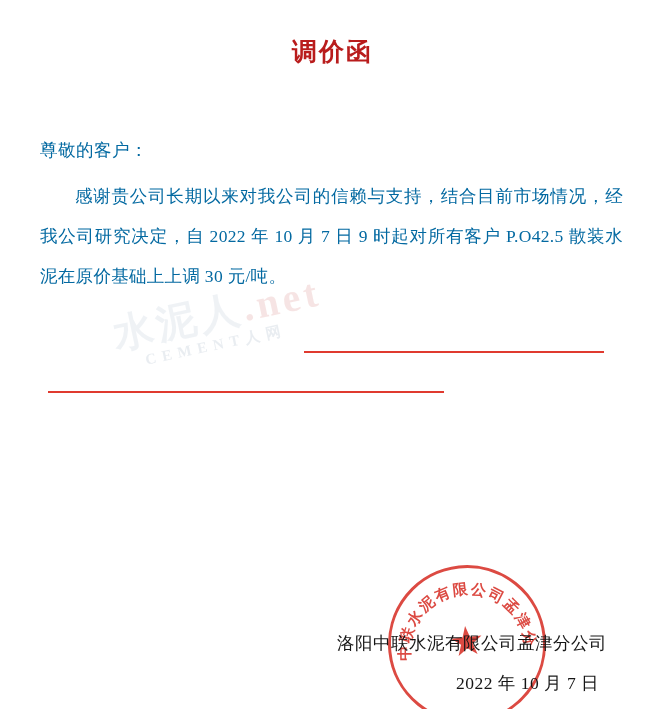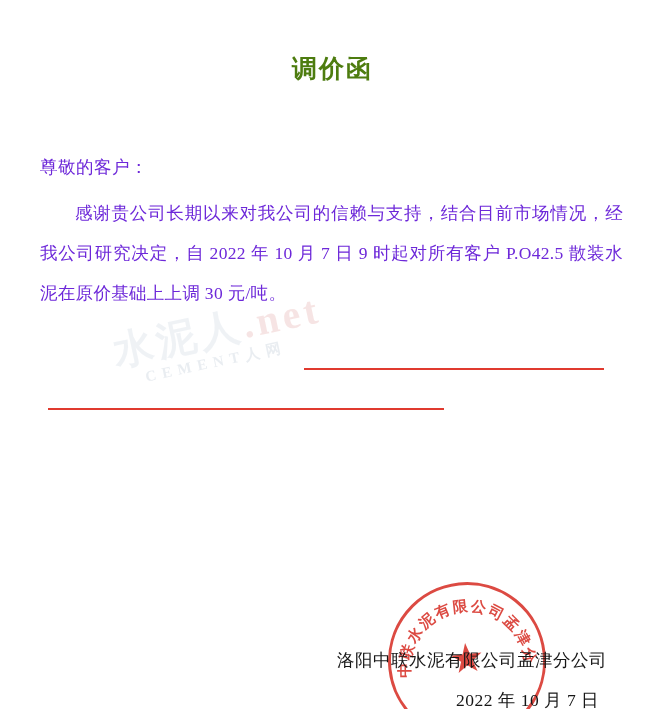--- a/index.html
+++ b/index.html
@@ -19,29 +19,29 @@
     position: relative;
     width: 665px;
     height: 709px;
     box-sizing: border-box;
   }
   .doc-title {
     text-align: center;
     font-size: 25px;
     font-weight: bold;
     letter-spacing: 2px;
-    margin-top: 52px;
-    color: #4d7c0f;
+    margin-top: 35px;
+    color: #b91c1c;
   }
   .body-block {
     margin-top: 62px;
     padding: 0 42px 0 40px;
     font-size: 17.5px;
     line-height: 40px;
-    color: #6d28d9;
+    color: #0369a1;
   }
   .salutation {
     margin: 0 0 6px 0;
     letter-spacing: 0.5px;
   }
   .greeting {
     margin: 0 0 4px 0;
     text-indent: 2em;
     letter-spacing: 0.5px;
   }

